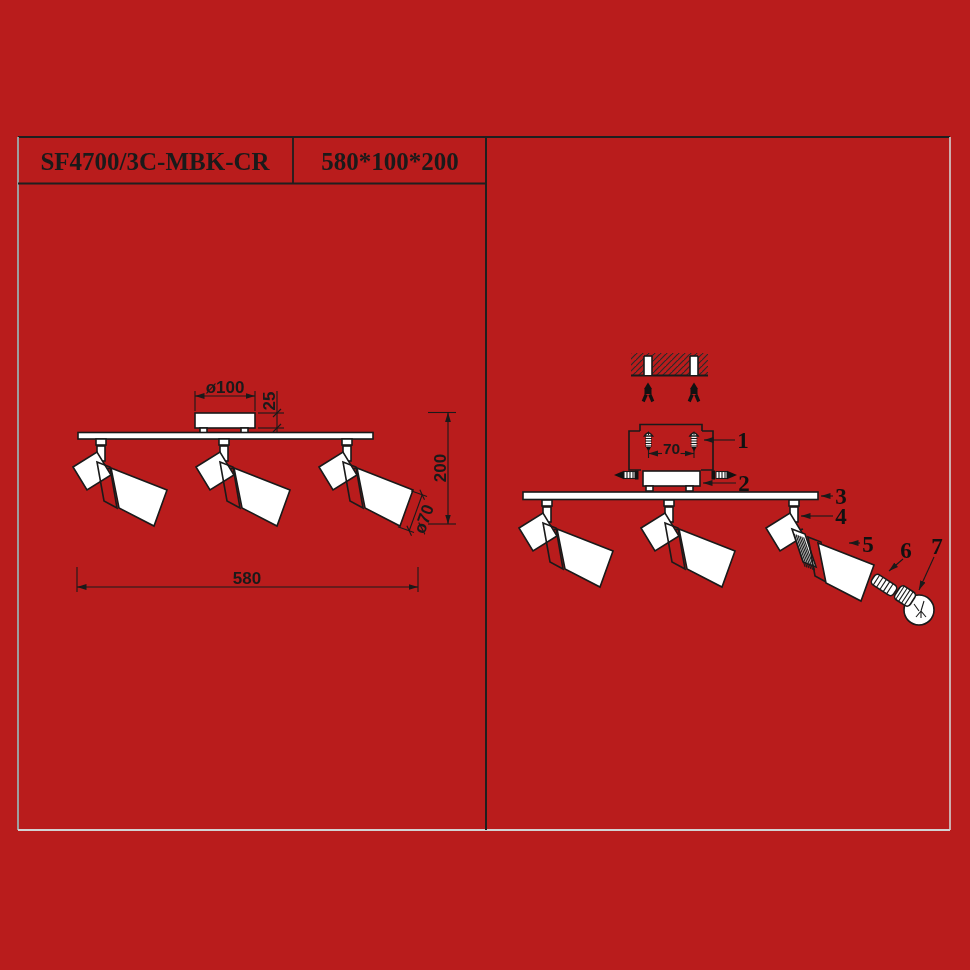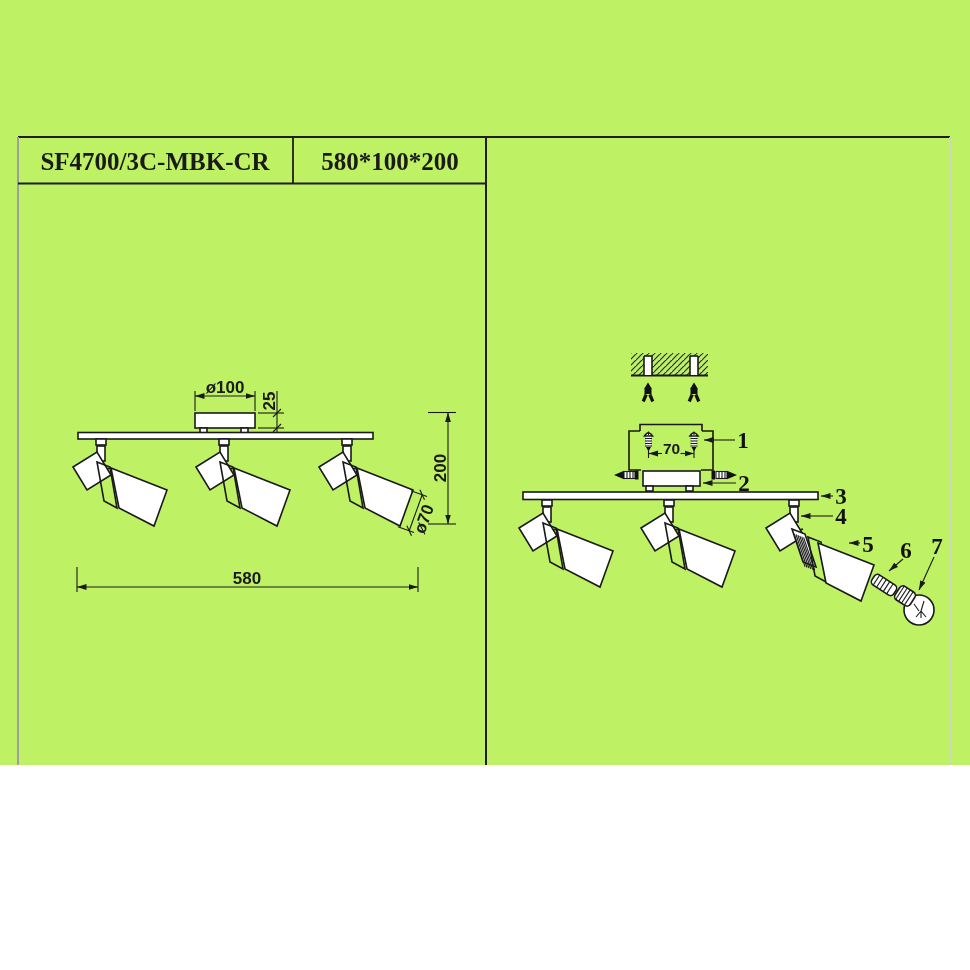--- a/index.html
+++ b/index.html
@@ -1,16 +1,16 @@
 <!DOCTYPE html>
 <html><head>
 <meta charset="utf-8">
 <style>
   html,body{margin:0;padding:0;background:#ffffff;}
-  .sheet{position:relative;width:970px;height:765px;background:#bef264;overflow:hidden;
+  .sheet{position:relative;width:970px;height:970px;background:#b91c1c;overflow:hidden;
          font-family:"Liberation Serif", serif;}
   svg{display:block}
   .title-text{font-family:"Liberation Serif", serif;font-weight:700;font-size:25px;fill:#1a1a1a;}
   .dim-text{font-family:"Liberation Sans", sans-serif;font-weight:700;font-size:17px;fill:#1a1a1a;}
   .dim-text-sm{font-family:"Liberation Sans", sans-serif;font-weight:700;font-size:15.5px;fill:#1a1a1a;}
   .part-num{font-family:"Liberation Serif", serif;font-weight:700;font-size:23px;fill:#111;}
   .ln{stroke:#1a1a1a;stroke-width:1.6;fill:none;}
   .lnthin{stroke:#1a1a1a;stroke-width:1.1;fill:none;}
   .white{fill:#ffffff;}
 </style>

